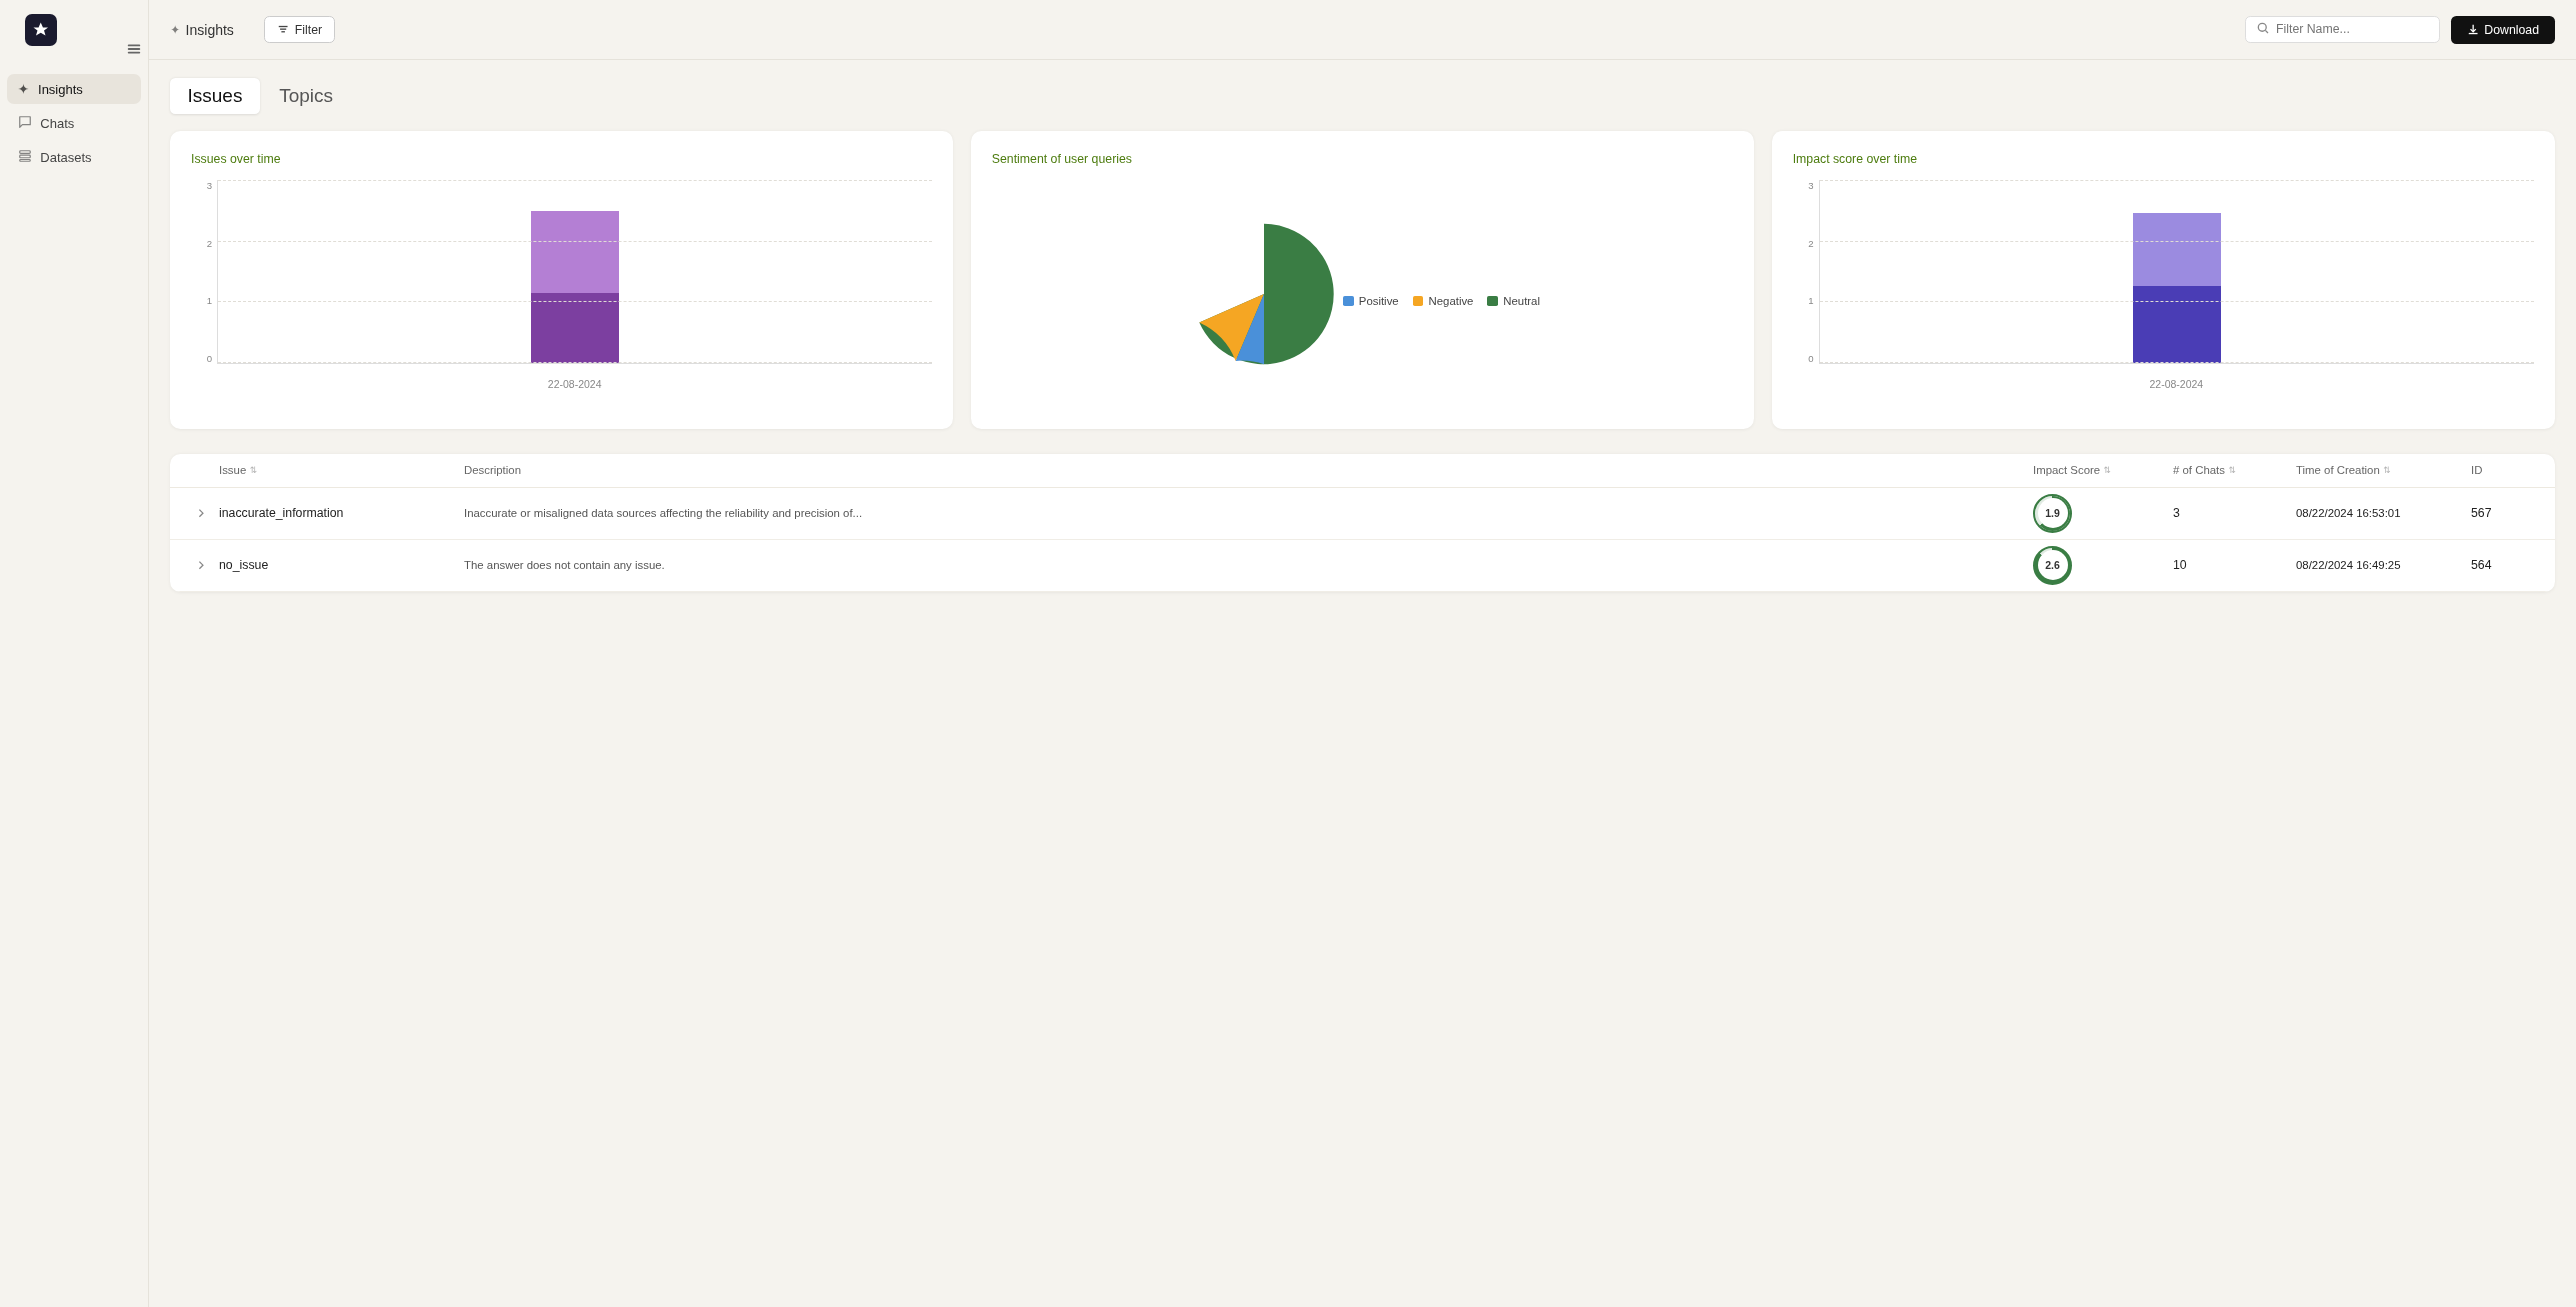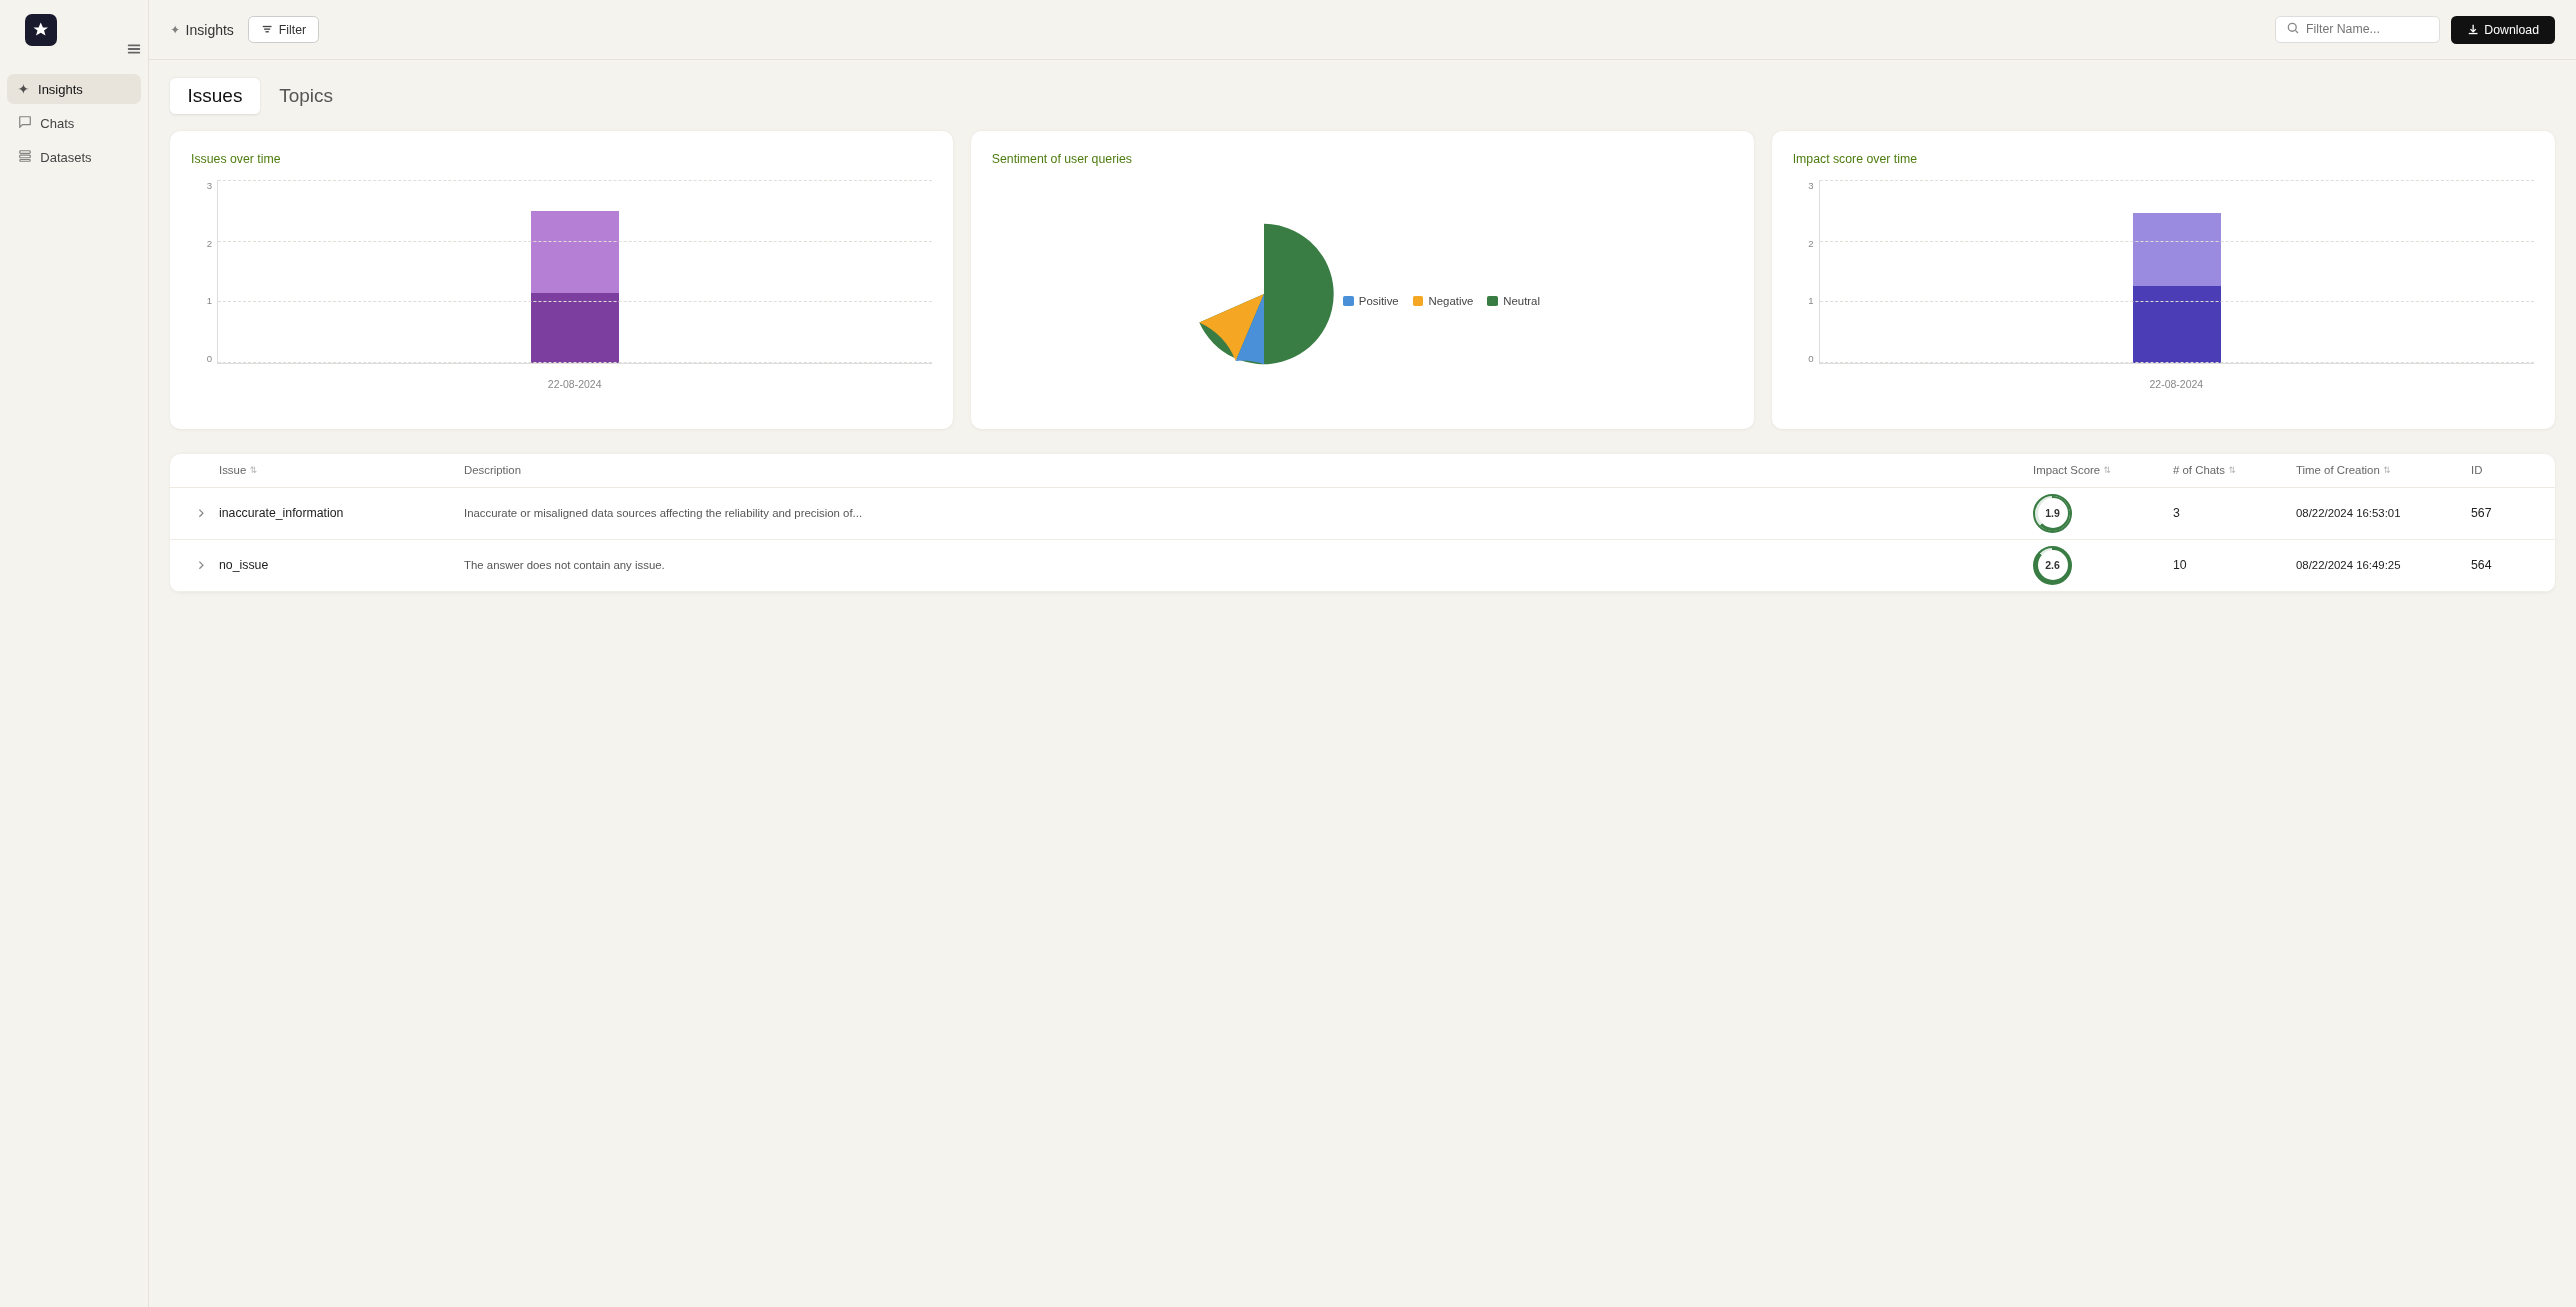--- a/index.html
+++ b/index.html
@@ -63,29 +63,30 @@
     .header-title { display: flex; align-items: center; gap: 5.3px; font-size: 14px; color: #333; font-weight: 500; }
     .filter-btn {
       display: flex; align-items: center; gap: 5.3px;
       padding: 5.3px 12.3px;
       border: 0.9px solid #ccc;
       border-radius: 5.3px;
       background: white;
       cursor: pointer;
       font-size: 12.3px;
       color: #333;
+      margin-left: 16px;
     }
     .header-right { display: flex; align-items: center; gap: 10.5px; }
     .search-box {
       display: flex; align-items: center; gap: 7px;
       background: white;
       border: 0.9px solid #ddd;
       border-radius: 5.3px;
       padding: 5.3px 10.5px;
-      width: 165px;
+      width: 195px;
     }
     .search-box input {
       border: none; outline: none;
       font-size: 12.3px; color: #333;
       background: transparent;
       width: 100%;
     }
     .search-icon { color: #888; font-size: 12.3px; }
     .download-btn {
       display: flex; align-items: center; gap: 5.3px;

